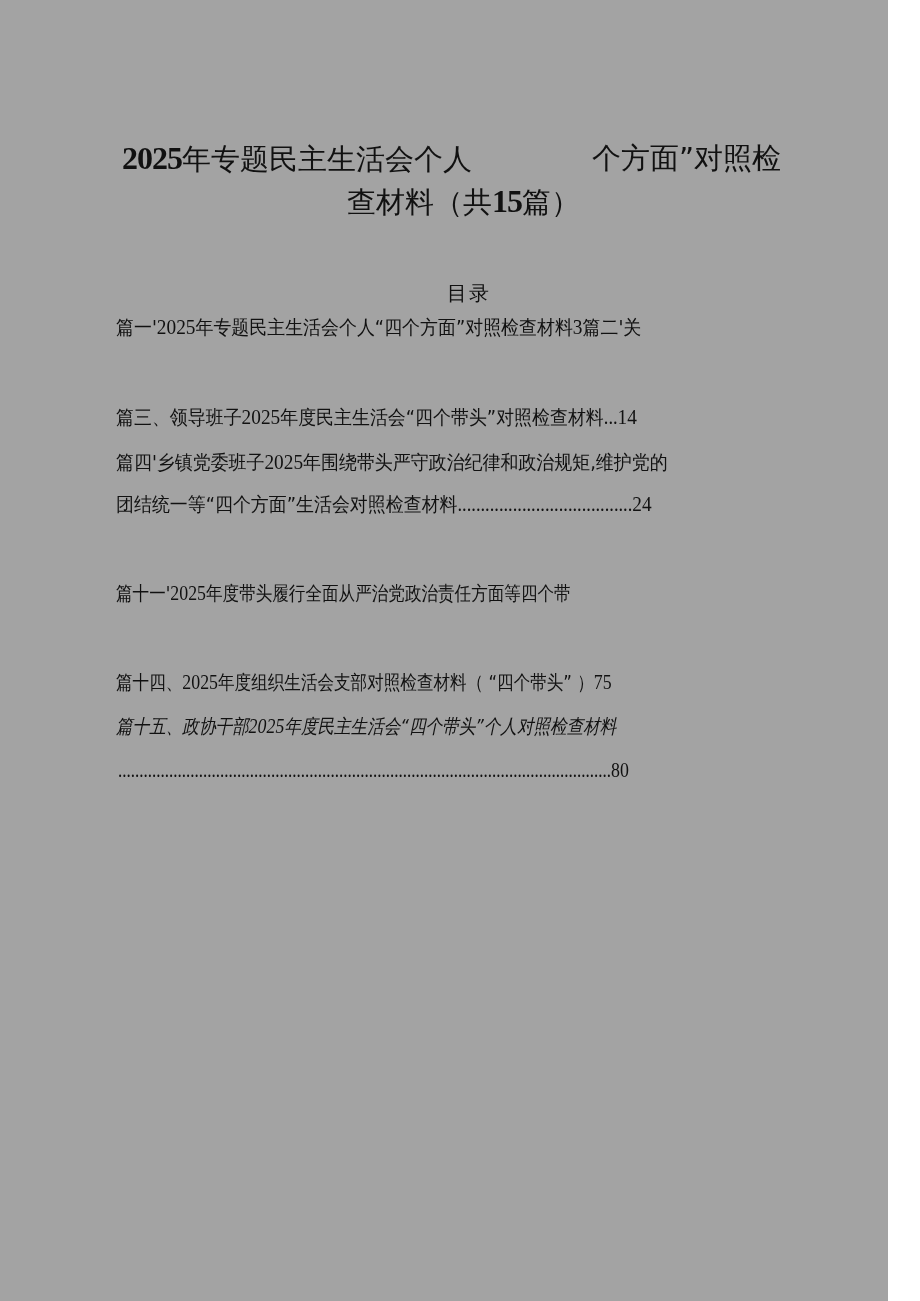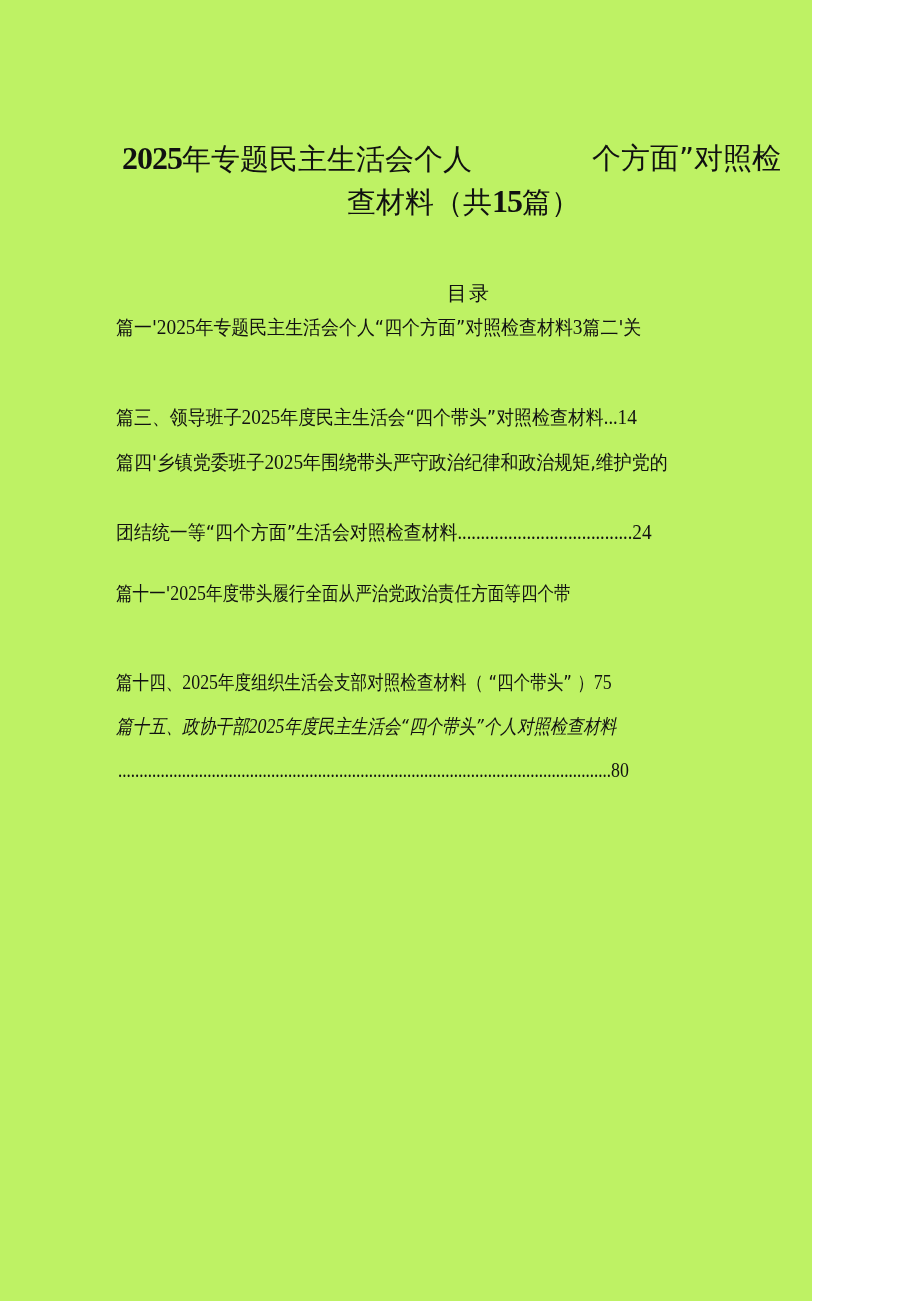--- a/index.html
+++ b/index.html
@@ -11,23 +11,23 @@
       width: 920px;
       height: 1301px;
       position: relative;
       overflow: hidden;
       color: #111111;
       font-family: "DejaVu Sans", "Liberation Sans", sans-serif;
     }
     .page {
       position: absolute;
       left: 0; top: 0;
-      width: 812px;
+      width: 888px;
       height: 1301px;
-      background: #bef264;
+      background: #a3a3a3;
     }
     .title-line {
       position: absolute;
       white-space: nowrap;
       font-size: 29px;
       line-height: 34px;
       color: #111;
       letter-spacing: 0px;
     }
     .title-line .num {
@@ -74,21 +74,21 @@
     .condensed {
       display: inline-block;
       transform: scaleX(0.85);
       transform-origin: left center;
     }
 
     .l1 { top: 313px; }
     .l2 { top: 358px; }
     .l3 { top: 403px; }
     .l4 { top: 448px; }
-    .l5 { top: 518px; text-align: right; }
+    .l5 { top: 490px; text-align: right; }
     .l6 { top: 579px; }
     .l7 { top: 668px; }
     .l8 { top: 712px; font-style: italic; }
     .l9 { top: 756px; left: 118px; }
   </style>
 </head>
 <body>
 
 <div class="page">
 

